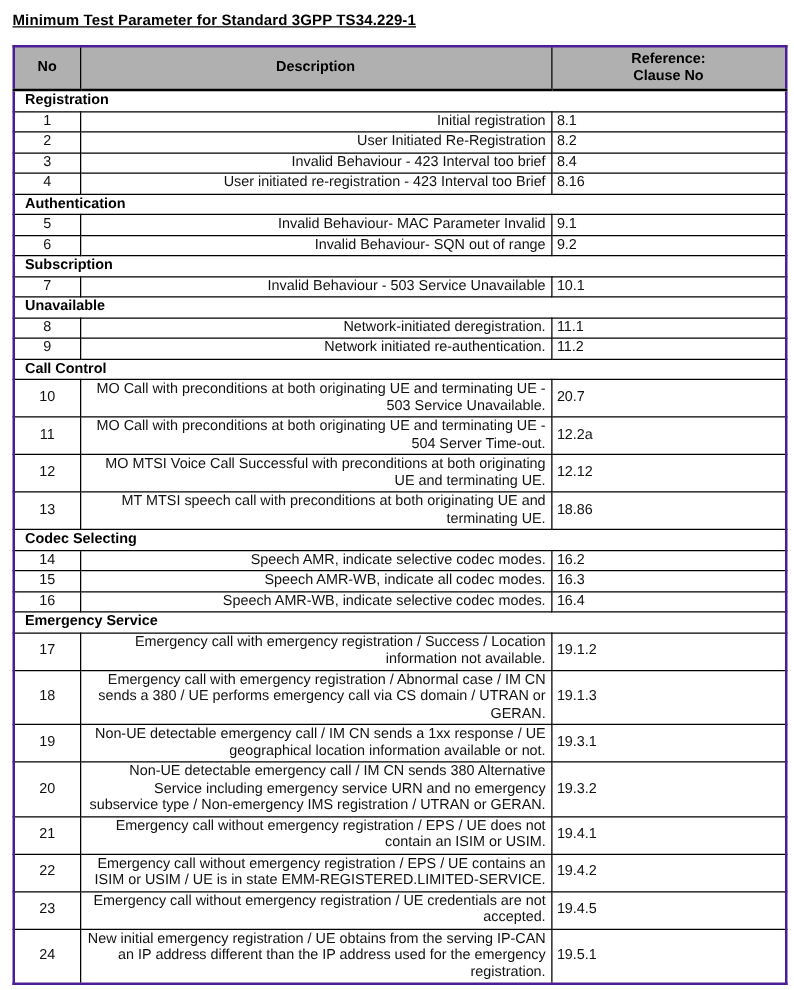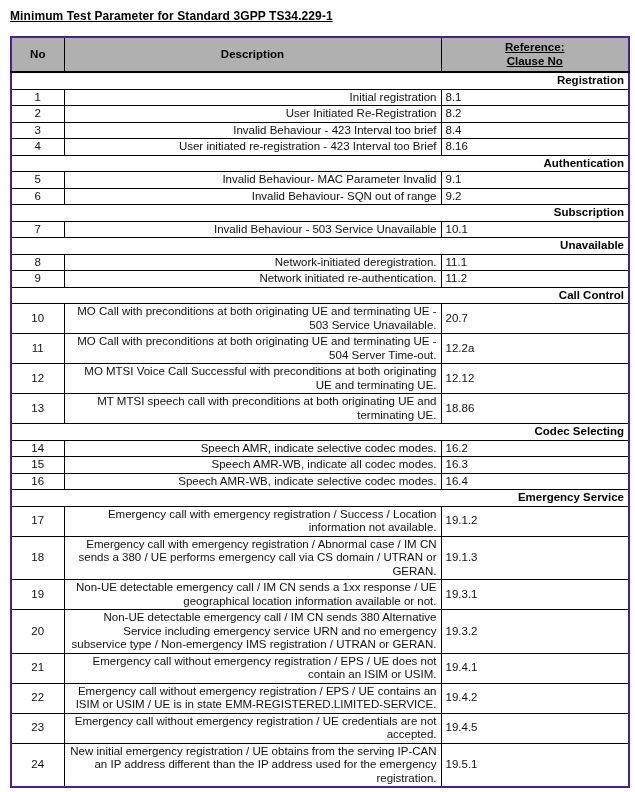--- a/index.html
+++ b/index.html
@@ -42,25 +42,25 @@
     overflow-wrap: break-word;
   }
   thead th {
     background: #b0b0b0;
     color: #000000;
     font-weight: bold;
     text-align: center;
     border-bottom: 2px solid #000000;
     padding: 3px 4px;
   }
-  th.col-ref { white-space: pre-line; text-decoration: underline; }
+  th.col-ref { white-space: pre-line; }
   tr.section-row td {
     font-weight: bold;
     color: #000000;
-    text-align: right;
+    text-align: left;
     padding-left: 8px;
   }
   td.cell-no  { text-align: center; }
   td.cell-ref { text-align: left; }
   td.cell-desc { text-align: right; }
 </style>
 </head>
 <body>
 
 <div class="page">

